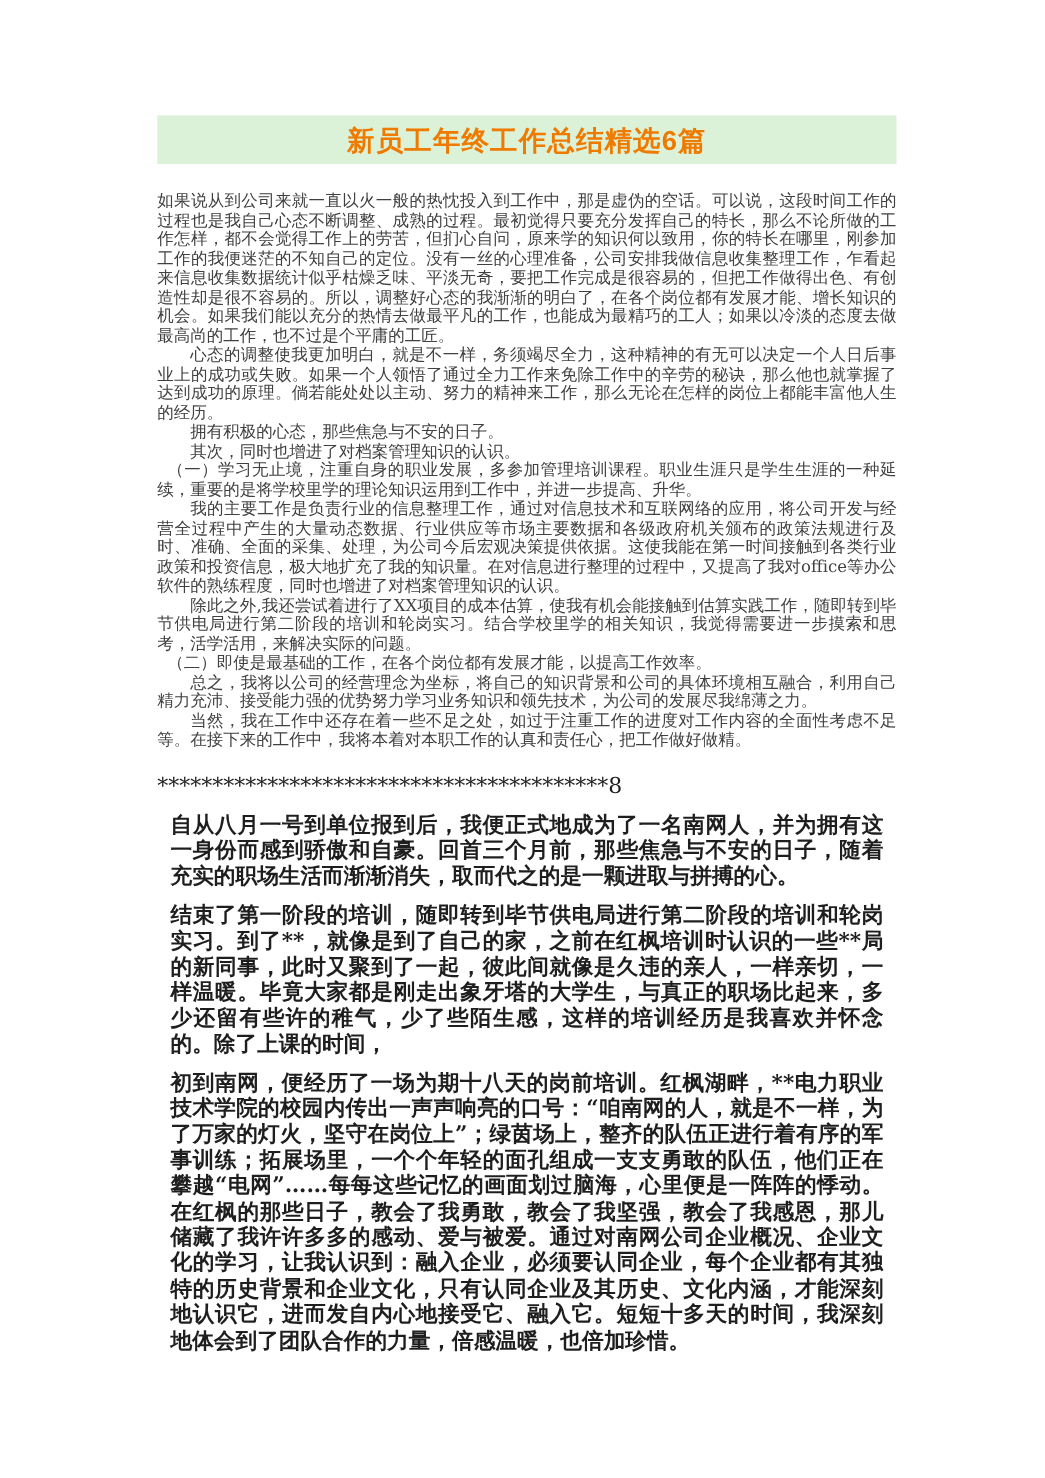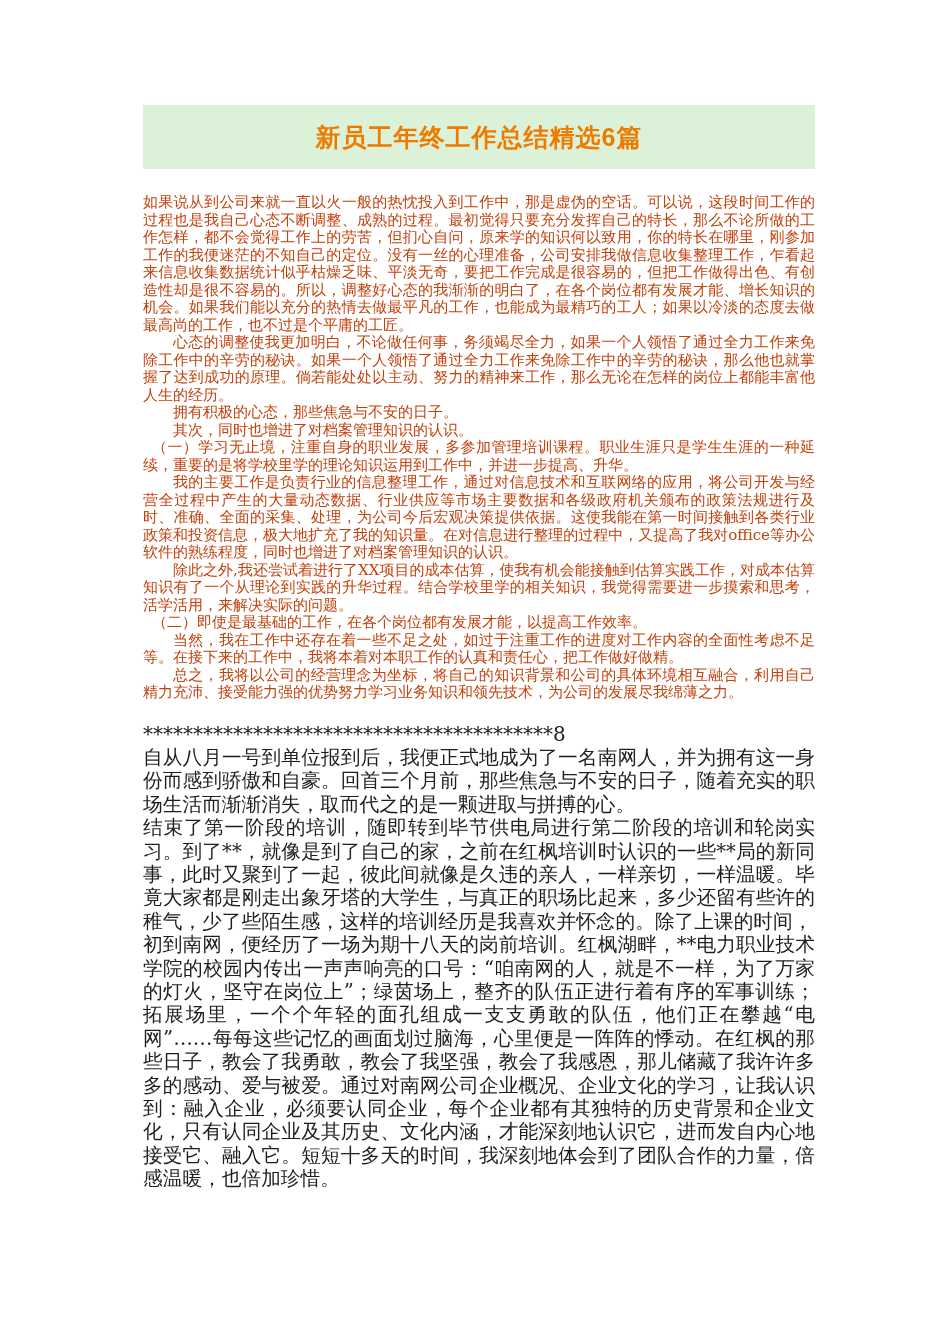--- a/index.html
+++ b/index.html
@@ -14,84 +14,84 @@
     font-family: "DejaVu Serif", "Liberation Serif", serif;
   }
   .page {
     position: relative;
     width: 950px;
     height: 1344px;
     background: #ffffff;
   }
   .title-banner {
     margin: 105px 135px 0 143px;
-    height: 64px;
+    height: 44px;
     background: #dcf2d8;
     display: flex;
     align-items: center;
     justify-content: center;
   }
   .title-text {
     font-family: "Liberation Sans", "DejaVu Sans", sans-serif;
     font-weight: bold;
     font-size: 25px;
     color: #ee7b00;
     letter-spacing: 1px;
     white-space: nowrap;
   }
   .content {
     margin: 25px 135px 0 143px;
     width: 672px;
   }
   .sec1 {
     font-size: 15px;
     line-height: 17.5px;
-    color: #c2410c;
+    color: #404040;
     text-align: justify;
   }
   .sec1 p { margin: 0; padding: 0; }
   .indent2 { text-indent: 2em; }
   .indent1 { text-indent: 0.6em; }
   .divider-line {
     margin: 21px 0 0 0;
     font-size: 20px;
     line-height: 23.4px;
     color: #1e1e1e;
     letter-spacing: 0;
   }
   .sec2 {
     font-size: 19.7px;
     line-height: 23.4px;
     color: #1e1e1e;
     text-align: justify;
   }
-  .sec2 p { margin: 0; padding: 0; }
+  .sec2 p { margin: 12px; padding: 0; font-weight: bold; }
 </style>
 </head>
 <body>
 
 <div class="page">
 
   <div class="title-banner">
     <div class="title-text">新员工年终工作总结精选6篇</div>
   </div>
 
   <div class="content">
 
     <div class="sec1">
       <p>如果说从到公司来就一直以火一般的热忱投入到工作中，那是虚伪的空话。可以说，这段时间工作的过程也是我自己心态不断调整、成熟的过程。最初觉得只要充分发挥自己的特长，那么不论所做的工作怎样，都不会觉得工作上的劳苦，但扪心自问，原来学的知识何以致用，你的特长在哪里，刚参加工作的我便迷茫的不知自己的定位。没有一丝的心理准备，公司安排我做信息收集整理工作，乍看起来信息收集数据统计似乎枯燥乏味、平淡无奇，要把工作完成是很容易的，但把工作做得出色、有创造性却是很不容易的。所以，调整好心态的我渐渐的明白了，在各个岗位都有发展才能、增长知识的机会。如果我们能以充分的热情去做最平凡的工作，也能成为最精巧的工人；如果以冷淡的态度去做最高尚的工作，也不过是个平庸的工匠。</p>
-      <p class="indent2">心态的调整使我更加明白，不论做任何事，务须竭尽全力，如果一个人领悟了通过全力工作来免除工作中的辛劳的秘诀。如果一个人领悟了通过全力工作来免除工作中的辛劳的秘诀，那么他也就掌握了达到成功的原理。倘若能处处以主动、努力的精神来工作，那么无论在怎样的岗位上都能丰富他人生的经历。</p>
+      <p class="indent2">心态的调整使我更加明白，就是不一样，务须竭尽全力，这种精神的有无可以决定一个人日后事业上的成功或失败。如果一个人领悟了通过全力工作来免除工作中的辛劳的秘诀，那么他也就掌握了达到成功的原理。倘若能处处以主动、努力的精神来工作，那么无论在怎样的岗位上都能丰富他人生的经历。</p>
       <p class="indent2">拥有积极的心态，那些焦急与不安的日子。</p>
       <p class="indent2">其次，同时也增进了对档案管理知识的认识。</p>
       <p class="indent1">（一）学习无止境，注重自身的职业发展，多参加管理培训课程。职业生涯只是学生生涯的一种延续，重要的是将学校里学的理论知识运用到工作中，并进一步提高、升华。</p>
       <p class="indent2">我的主要工作是负责行业的信息整理工作，通过对信息技术和互联网络的应用，将公司开发与经营全过程中产生的大量动态数据、行业供应等市场主要数据和各级政府机关颁布的政策法规进行及时、准确、全面的采集、处理，为公司今后宏观决策提供依据。这使我能在第一时间接触到各类行业政策和投资信息，极大地扩充了我的知识量。在对信息进行整理的过程中，又提高了我对office等办公软件的熟练程度，同时也增进了对档案管理知识的认识。</p>
-      <p class="indent2">除此之外,我还尝试着进行了XX项目的成本估算，使我有机会能接触到估算实践工作，对成本估算知识有了一个从理论到实践的升华过程。结合学校里学的相关知识，我觉得需要进一步摸索和思考，活学活用，来解决实际的问题。</p>
+      <p class="indent2">除此之外,我还尝试着进行了XX项目的成本估算，使我有机会能接触到估算实践工作，随即转到毕节供电局进行第二阶段的培训和轮岗实习。结合学校里学的相关知识，我觉得需要进一步摸索和思考，活学活用，来解决实际的问题。</p>
       <p class="indent1">（二）即使是最基础的工作，在各个岗位都有发展才能，以提高工作效率。</p>
+      <p class="indent2">总之，我将以公司的经营理念为坐标，将自己的知识背景和公司的具体环境相互融合，利用自己精力充沛、接受能力强的优势努力学习业务知识和领先技术，为公司的发展尽我绵薄之力。</p>
       <p class="indent2">当然，我在工作中还存在着一些不足之处，如过于注重工作的进度对工作内容的全面性考虑不足等。在接下来的工作中，我将本着对本职工作的认真和责任心，把工作做好做精。</p>
-      <p class="indent2">总之，我将以公司的经营理念为坐标，将自己的知识背景和公司的具体环境相互融合，利用自己精力充沛、接受能力强的优势努力学习业务知识和领先技术，为公司的发展尽我绵薄之力。</p>
     </div>
 
     <div class="divider-line">*****************************************8</div>
 
     <div class="sec2">
       <p>自从八月一号到单位报到后，我便正式地成为了一名南网人，并为拥有这一身份而感到骄傲和自豪。回首三个月前，那些焦急与不安的日子，随着充实的职场生活而渐渐消失，取而代之的是一颗进取与拼搏的心。</p>
       <p>结束了第一阶段的培训，随即转到毕节供电局进行第二阶段的培训和轮岗实习。到了**，就像是到了自己的家，之前在红枫培训时认识的一些**局的新同事，此时又聚到了一起，彼此间就像是久违的亲人，一样亲切，一样温暖。毕竟大家都是刚走出象牙塔的大学生，与真正的职场比起来，多少还留有些许的稚气，少了些陌生感，这样的培训经历是我喜欢并怀念的。除了上课的时间，</p>
       <p>初到南网，便经历了一场为期十八天的岗前培训。红枫湖畔，**电力职业技术学院的校园内传出一声声响亮的口号：“咱南网的人，就是不一样，为了万家的灯火，坚守在岗位上”；绿茵场上，整齐的队伍正进行着有序的军事训练；拓展场里，一个个年轻的面孔组成一支支勇敢的队伍，他们正在攀越“电网”……每每这些记忆的画面划过脑海，心里便是一阵阵的悸动。在红枫的那些日子，教会了我勇敢，教会了我坚强，教会了我感恩，那儿储藏了我许许多多的感动、爱与被爱。通过对南网公司企业概况、企业文化的学习，让我认识到：融入企业，必须要认同企业，每个企业都有其独特的历史背景和企业文化，只有认同企业及其历史、文化内涵，才能深刻地认识它，进而发自内心地接受它、融入它。短短十多天的时间，我深刻地体会到了团队合作的力量，倍感温暖，也倍加珍惜。</p>
     </div>
 

